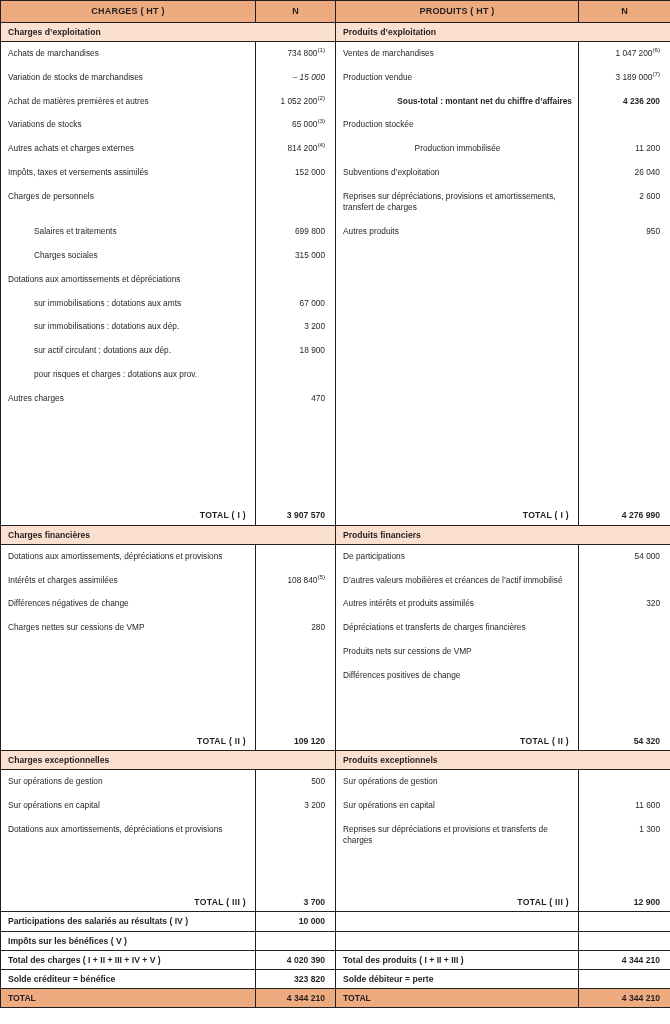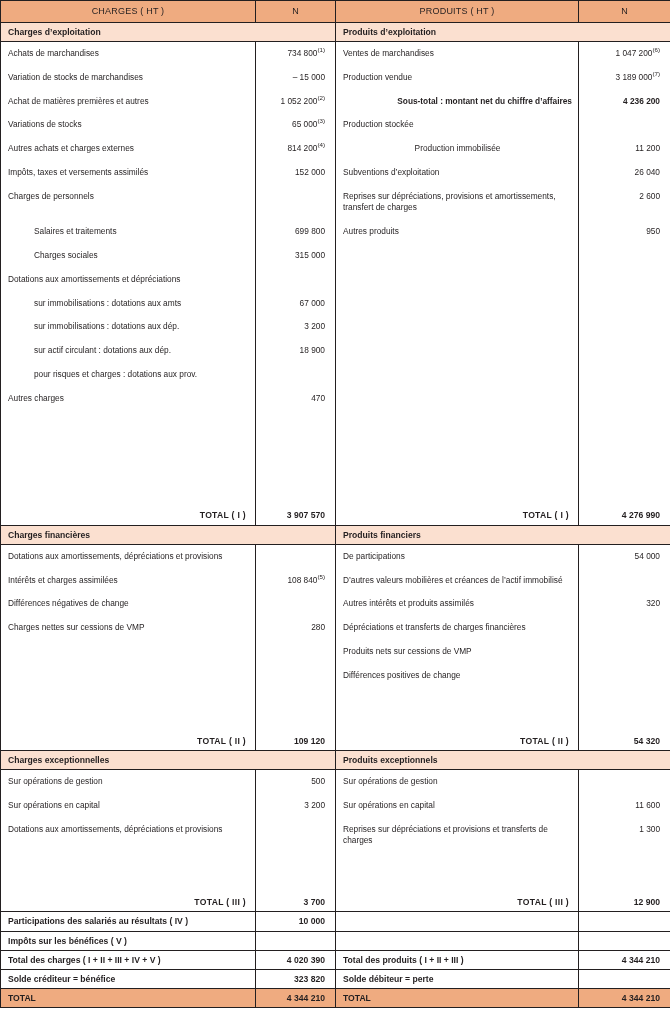--- a/index.html
+++ b/index.html
@@ -35,21 +35,21 @@
     font-size:8.3px;
     line-height:1.42;
   }
   td.lab{padding:3px 6px 3px 7px;}
   td.num{padding:3px 10px 3px 4px;text-align:right;white-space:nowrap;}
 
   
   tr.hdr td{
     background:#efab80;
     text-align:center;
-    font-weight:normal;
+    font-weight:bold;
     font-size:9px;
     letter-spacing:.2px;
     padding:4px 4px;
     border-top:1.5px solid #231f20;
     border-bottom:1px solid #231f20;
     vertical-align:middle;
   }
   
   tr.band td{
     background:#fbe0d0;
@@ -119,21 +119,21 @@
           <td colspan="2">Produits d’exploitation</td>
         </tr>
         <tr>
           <td class="lab" style="padding-top: 6px; padding-bottom: 6px;"><span>Achats de marchandises</span></td>
           <td class="num " style="padding-top: 6px; padding-bottom: 6px;"><span>734 800</span><sup>(1)</sup></td>
           <td class="lab" style="padding-top: 6px; padding-bottom: 6px; margin-left: 48px;"><span>Ventes de marchandises</span></td>
           <td class="num " style="padding-top: 6px; padding-bottom: 6px;"><span>1 047 200</span><sup>(6)</sup></td>
         </tr>
         <tr>
           <td class="lab" style="padding-top: 6px; padding-bottom: 6px;"><span>Variation de stocks de marchandises</span></td>
-          <td class="num " style="padding-top: 6px; padding-bottom: 6px;"><span>– 15 000</span></td>
+          <td class="num " style="padding-top: 6px; padding-bottom: 6px; font-style: italic;"><span>– 15 000</span></td>
           <td class="lab" style="padding-top: 6px; padding-bottom: 6px;"><span>Production vendue</span></td>
           <td class="num " style="padding-top: 6px; padding-bottom: 6px;"><span>3 189 000</span><sup>(7)</sup></td>
         </tr>
         <tr>
           <td class="lab" style="padding-top: 6px; padding-bottom: 6px;"><span>Achat de matières premières et autres</span></td>
           <td class="num " style="padding-top: 6px; padding-bottom: 6px;"><span>1 052 200</span><sup>(2)</sup></td>
           <td class="lab" style="padding-top: 6px; padding-bottom: 6px;">
             <span class="b rt">Sous-total : montant net du chiffre d’affaires</span>
           </td>
           <td class="num " style="padding-top: 6px; padding-bottom: 6px;"><span class="b">4 236 200</span></td>

